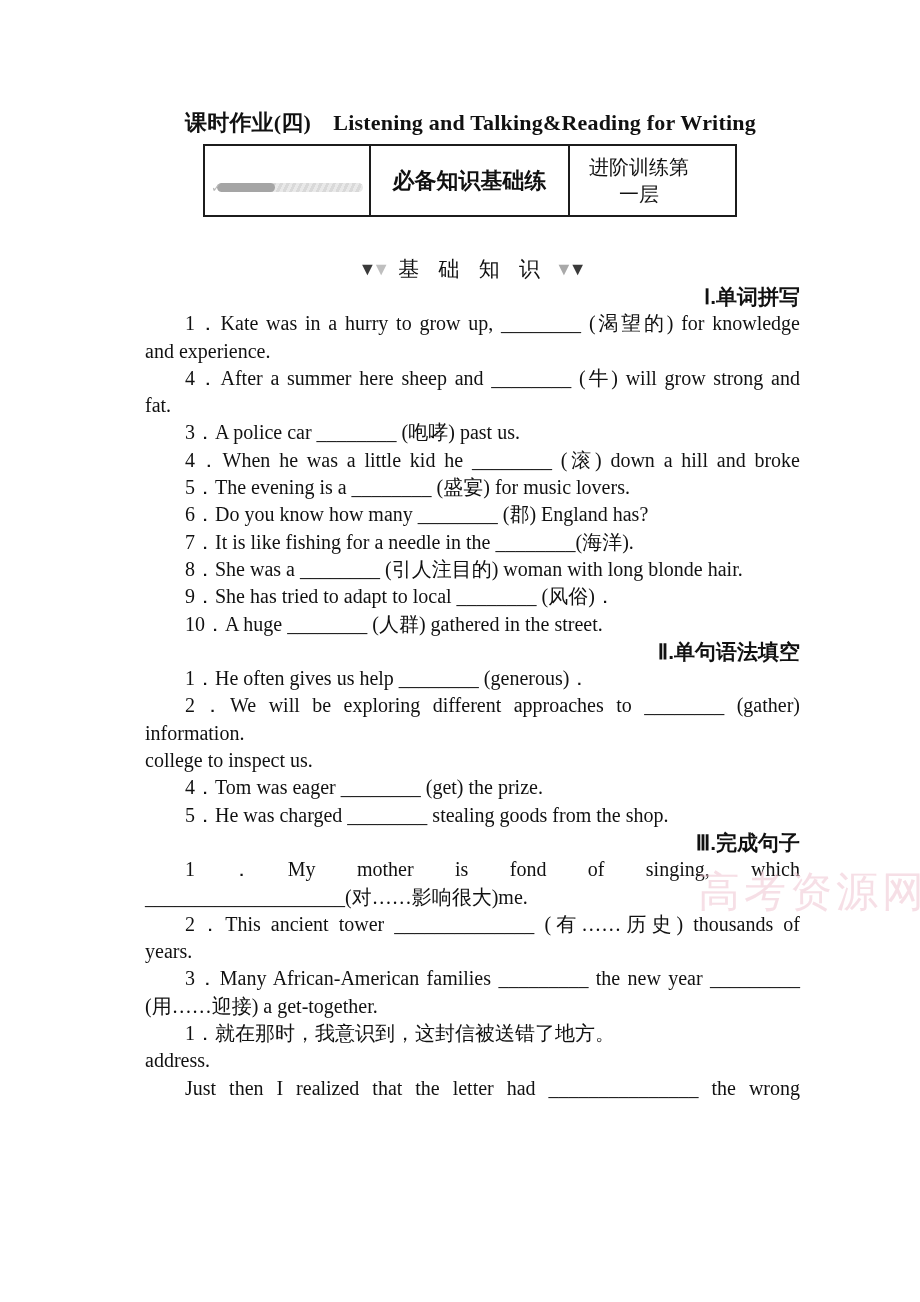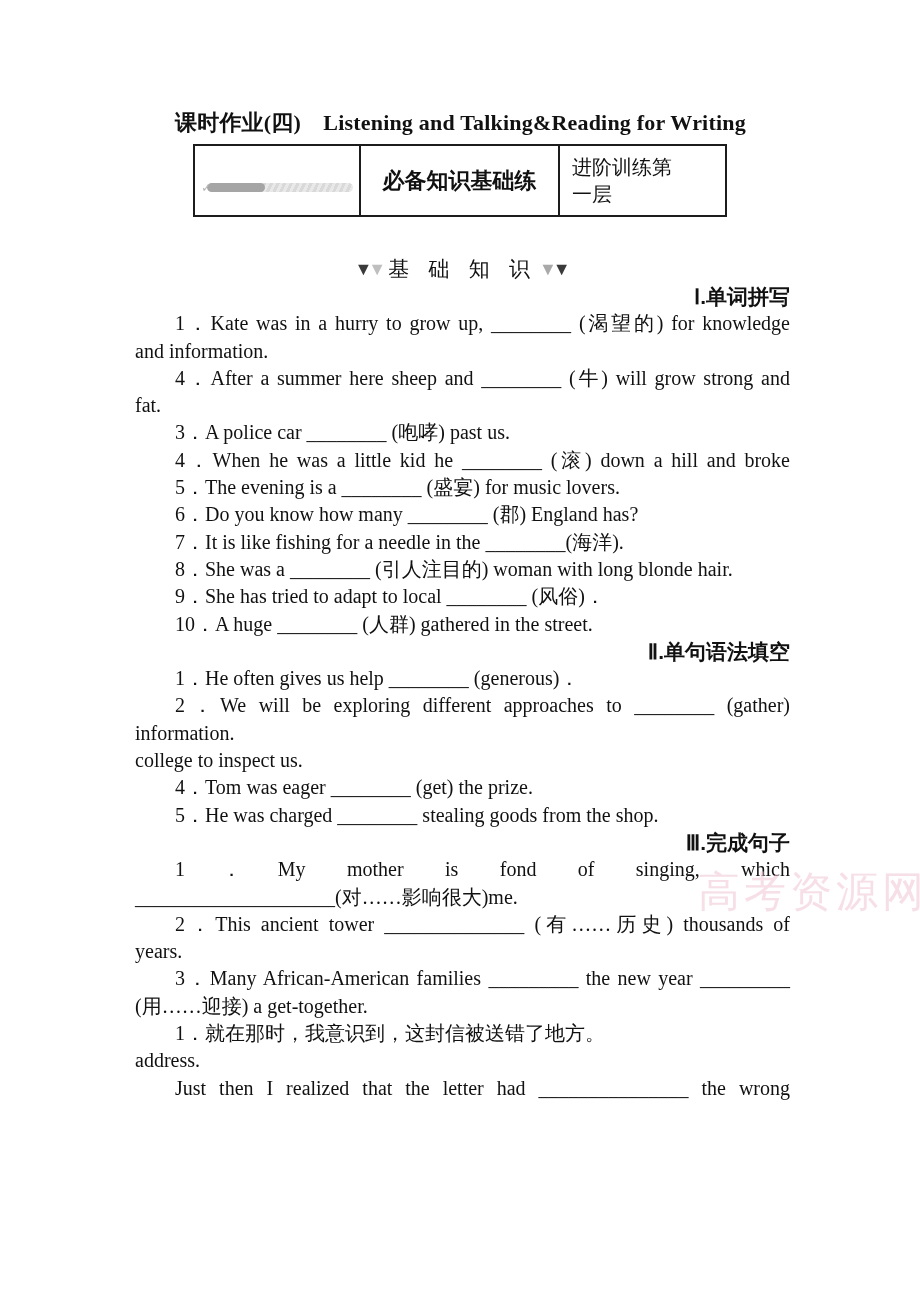--- a/index.html
+++ b/index.html
@@ -1,40 +1,40 @@
 <!DOCTYPE html>
 <html><head>
 <meta charset="utf-8">
 <style>
   html,body{margin:0;padding:0;background:#ffffff;}
   .page{position:relative;width:920px;height:1302px;background:#ffffff;overflow:hidden;
         font-family:"Liberation Serif", serif;color:#111;}
-  .doc{position:absolute;left:135px;top:108px;width:655px;}
+  .doc{position:absolute;left:145px;top:108px;width:655px;}
   .title{font-size:22px;line-height:30px;text-indent:40px;white-space:nowrap;
          font-weight:600;letter-spacing:0.2px;}
   .htable{display:flex;width:534px;height:73px;box-sizing:border-box;
           border:2px solid #1c1c1c;margin:6px 0 0 58px;}
   .hcell{box-sizing:border-box;display:flex;align-items:center;justify-content:center;}
   .hcell1{width:166px;border-right:2px solid #1c1c1c;}
   .hcell2{width:199px;border-right:2px solid #1c1c1c;
           font-family:"Liberation Sans", sans-serif;font-weight:700;font-size:22px;}
   .hcell3{width:138px;font-family:"Liberation Sans", sans-serif;font-size:20px;
-          line-height:1.35;padding:0 12px;}
+          text-align:center;line-height:1.35;padding:0 12px;}
   .deco{display:flex;align-items:center;width:152px;margin-top:14px;}
   .deco .check{color:#b9b9b9;font-size:13px;line-height:8px;margin-right:-5px;z-index:2;}
   .deco .track{position:relative;flex:1;height:9px;border-radius:5px;overflow:hidden;
         background:repeating-linear-gradient(115deg,#e9e9e9 0 3px,#d9d9d9 3px 6px);}
   .deco .fill{position:absolute;left:0;top:0;height:100%;width:40%;
         border-radius:5px;background:#a5a5a5;}
   .banner{text-align:center;margin-top:38px;font-size:21px;line-height:28px;}
   .banner .tri{font-size:18px;vertical-align:1px;}
   .tri-dark{color:#3a3a3a;}
   .tri-light{color:#bfbfbf;margin-left:-4px;}
   .tri-light2{color:#a9a9a9;margin-right:-4px;}
-  .banner .txt{letter-spacing:7px;margin:0 2px;}
+  .banner .txt{letter-spacing:7px;margin:0 8px;}
   .sec-heading{font-family:"Liberation Sans", sans-serif;font-weight:700;
                font-size:21px;line-height:27.3px;text-indent:40px;text-align:right;}
   .line{font-size:20px;line-height:27.3px;}
   .indent{text-indent:40px;}
   .spread{text-align:justify;text-align-last:justify;text-justify:inter-word;}
   .watermark{position:absolute;left:698px;top:870px;font-size:42px;line-height:44px;
              color:#f0c6d2;opacity:0.55;letter-spacing:4px;white-space:nowrap;
              font-family:"Liberation Serif", serif;pointer-events:none;}
 </style>
 </head>
@@ -59,21 +59,21 @@
     </div>
 
     <div class="banner">
       <span class="tri tri-dark">▼</span><span class="tri tri-light">▼</span><span class="txt">基 础 知 识</span><span class="tri tri-light2">▼</span><span class="tri tri-dark">▼</span>
     </div>
 
     <div>
       <div class="sec-heading">Ⅰ.单词拼写</div>
       <div>
         <div class="line indent spread">1．Kate was in a hurry to grow up, ________ (渴望的) for knowledge</div>
-        <div class="line">and information.</div>
+        <div class="line">and experience.</div>
       </div>
       <div>
         <div class="line indent spread">4．After a summer here sheep and ________ (牛) will grow strong and</div>
         <div class="line">fat.</div>
       </div>
       <div>
         <div class="line indent">3．A police car ________ (咆哮) past us.</div>
       </div>
       <div>
         <div class="line indent spread">4．When he was a little kid he ________ (滚) down a hill and broke</div>

